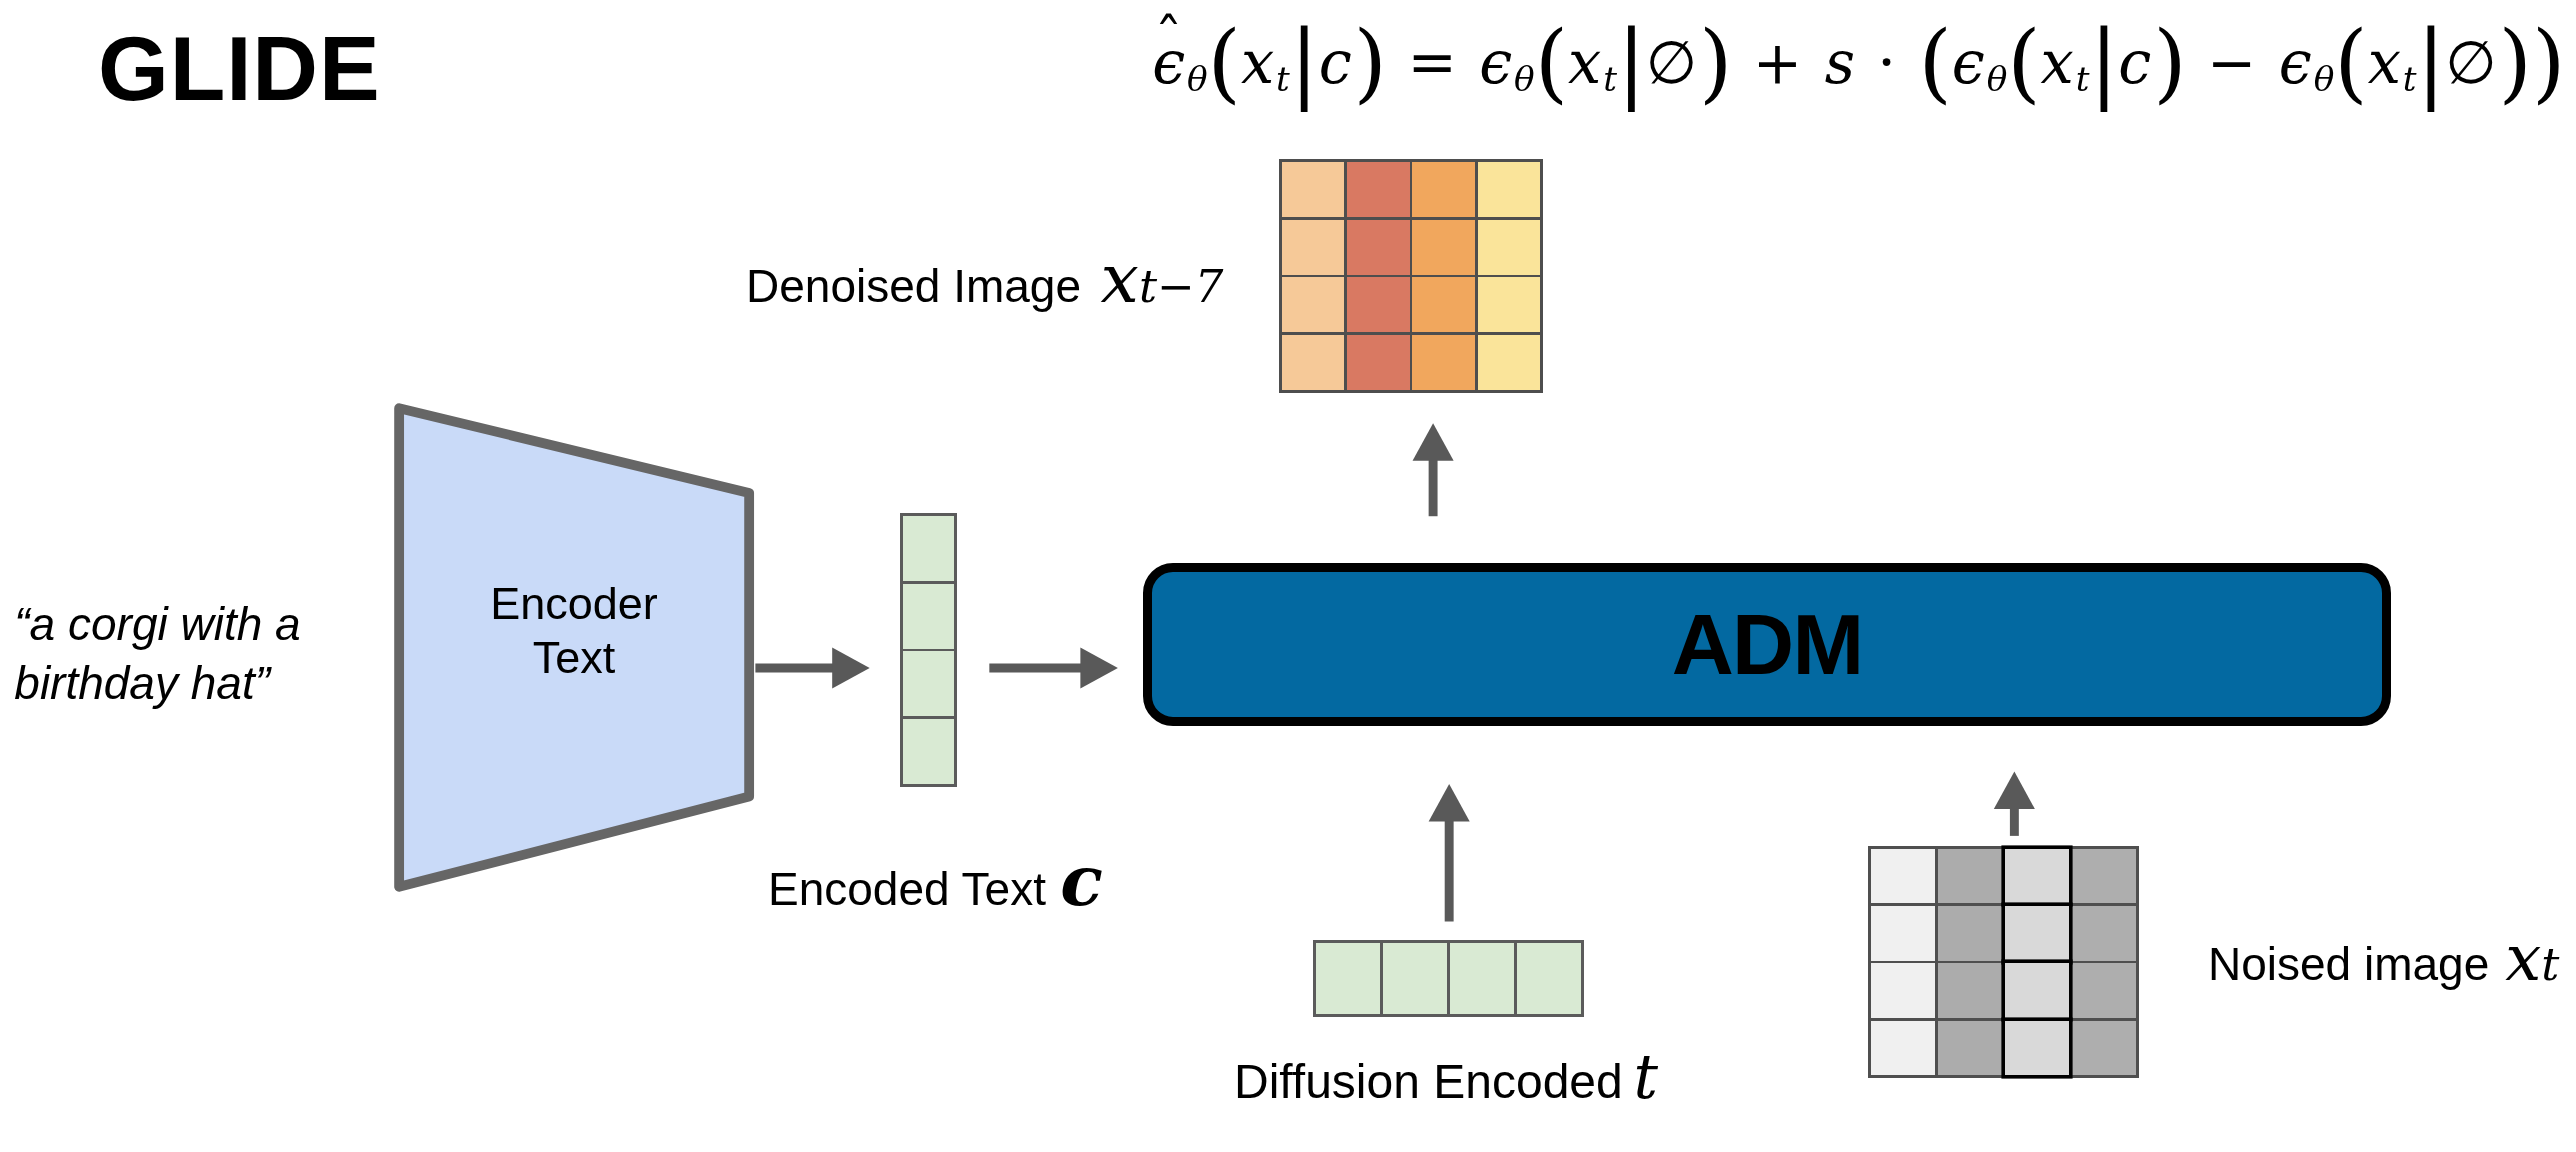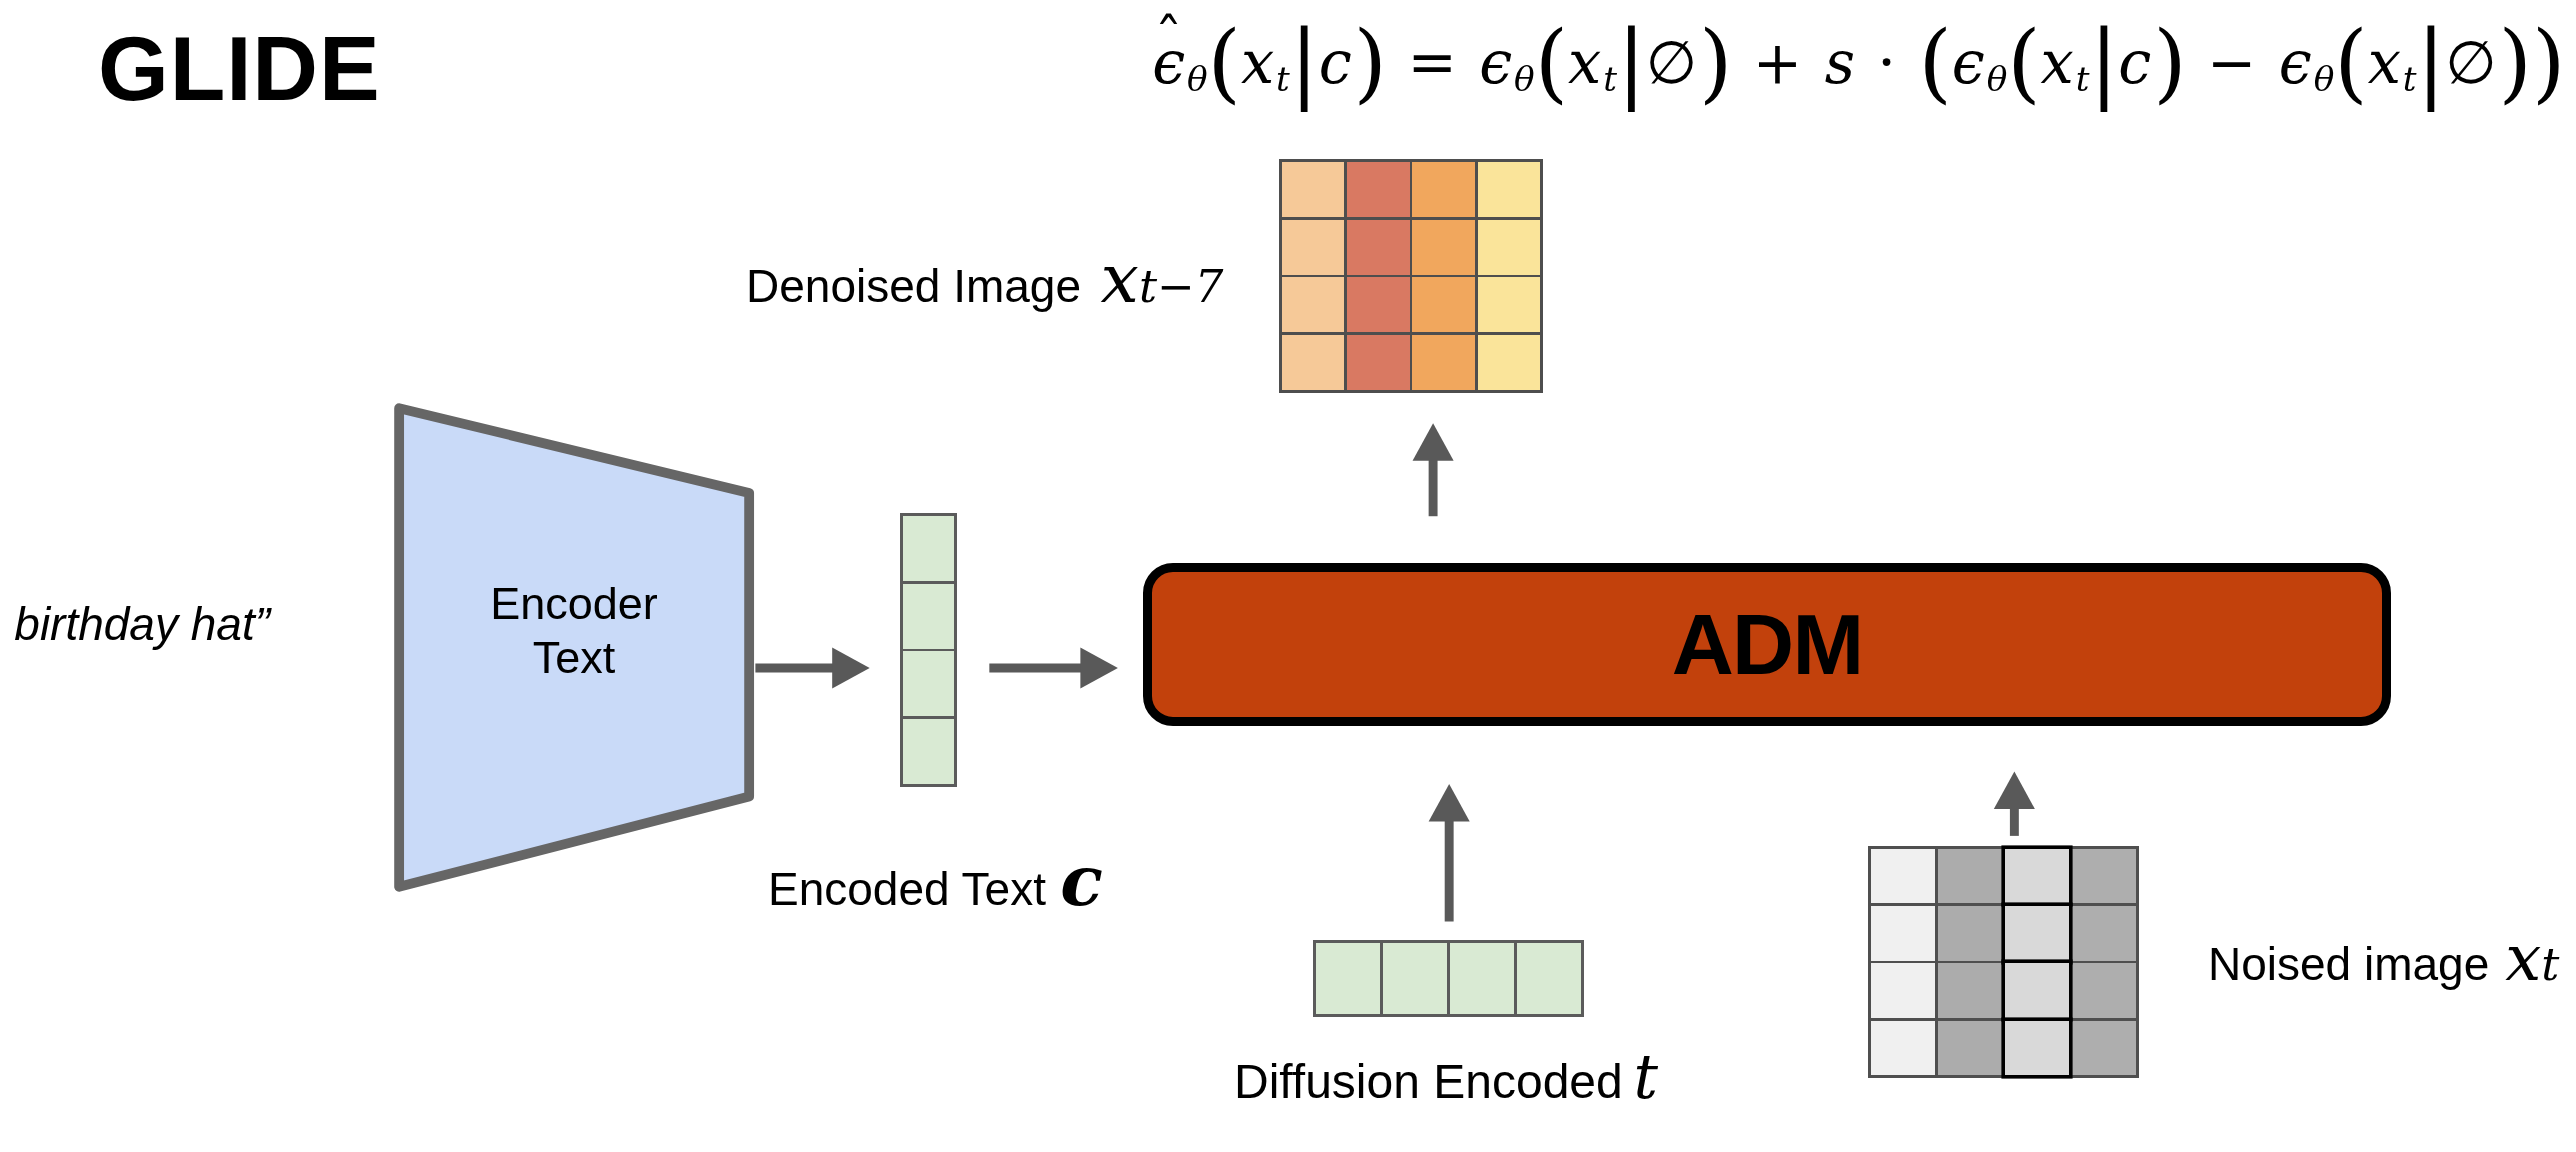--- a/index.html
+++ b/index.html
@@ -69,41 +69,42 @@
       <line x1="2256" y1="936" x2="2256" y2="904"></line>
       <polygon stroke="none" points="2256,864 2233,906 2279,906"></polygon>
     </g>
   </svg>
 
   <div class="abs" id="title">GLIDE</div>
 
   <div class="abs" id="formula"><span class="hatwrap"><span class="hat">ˆ</span><span class="itl">ϵ</span></span><span class="itl fsub">θ</span><span class="up big">(</span><span class="itl">x</span><span class="fsub">t</span><span class="up big">|</span><span class="itl">c</span><span class="up big">)</span><span class="up"> = </span><span class="itl">ϵ</span><span class="fsub">θ</span><span class="up big">(</span><span class="itl">x</span><span class="fsub">t</span><span class="up big">|</span><span class="up">∅</span><span class="up big">)</span><span class="up"> + </span><span class="itl">s</span><span class="up"> · </span><span class="up big">(</span><span class="itl">ϵ</span><span class="fsub">θ</span><span class="up big">(</span><span class="itl">x</span><span class="fsub">t</span><span class="up big">|</span><span class="itl">c</span><span class="up big">)</span><span class="up"> − </span><span class="itl">ϵ</span><span class="fsub">θ</span><span class="up big">(</span><span class="itl">x</span><span class="fsub">t</span><span class="up big">|</span><span class="up">∅</span><span class="up big">)</span><span class="up big">)</span></div>
 
   <div class="abs" id="prompt">
+    <div>“a corgi with a</div>
     <div>birthday hat”</div>
   </div>
 
   <div class="abs" id="encoder-label">
     <div>Encoder</div>
     <div>Text</div>
   </div>
 
   <div class="pixgrid" id="encoded-vector" style="display: grid; grid-template-columns: repeat(1, 1fr); grid-template-rows: repeat(4, 1fr); gap: 2.7px; padding: 2.7px; background: rgb(91, 91, 91);">
       <div class="cell" style="background: rgb(217, 234, 211);"></div>
       <div class="cell" style="background: rgb(217, 234, 211);"></div>
       <div class="cell" style="background: rgb(217, 234, 211);"></div>
       <div class="cell" style="background: rgb(217, 234, 211);"></div>
     </div>
 
   <div class="abs label-row" id="encoded-label">
     <span class="lbl">Encoded Text</span>
     <span class="math msym">c</span>
   </div>
 
-  <div class="abs" id="adm-box" style="background: #c2410c; border-color: rgb(0, 0, 0);">
+  <div class="abs" id="adm-box" style="background: #0369a1; border-color: rgb(0, 0, 0);">
     <span class="adm-label">ADM</span>
   </div>
 
   <div class="pixgrid" id="denoised-grid" style="display: grid; grid-template-columns: repeat(4, 1fr); grid-template-rows: repeat(4, 1fr); gap: 2.7px; padding: 2.7px; background: rgb(78, 78, 78);">
       <div class="cell" style="background: rgb(246, 201, 152);"></div>
       <div class="cell" style="background: rgb(217, 121, 98);"></div>
       <div class="cell" style="background: rgb(241, 167, 93);"></div>
       <div class="cell" style="background: rgb(250, 228, 154);"></div>
       <div class="cell" style="background: rgb(246, 201, 152);"></div>
       <div class="cell" style="background: rgb(217, 121, 98);"></div>

